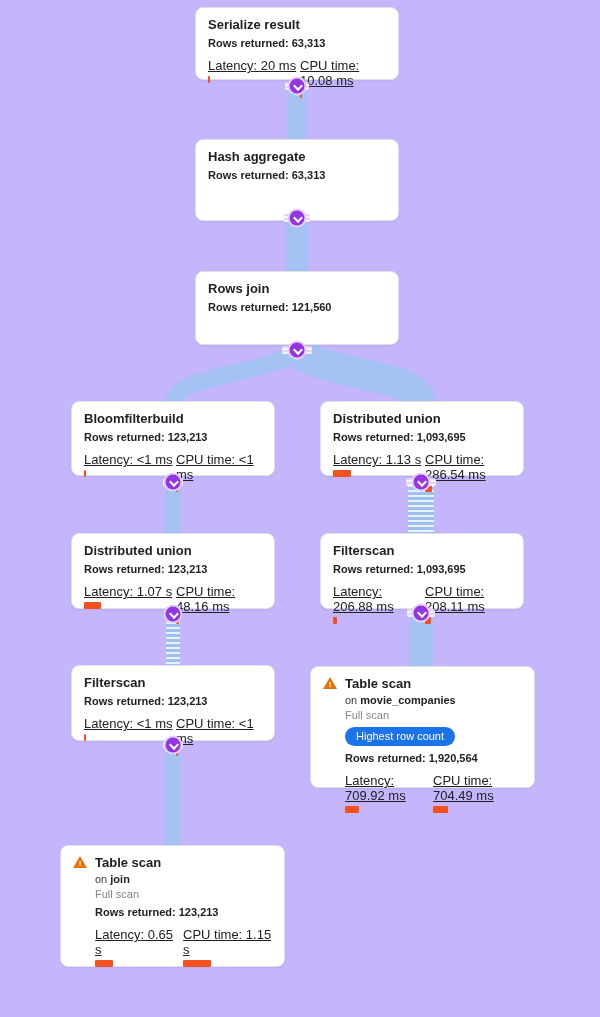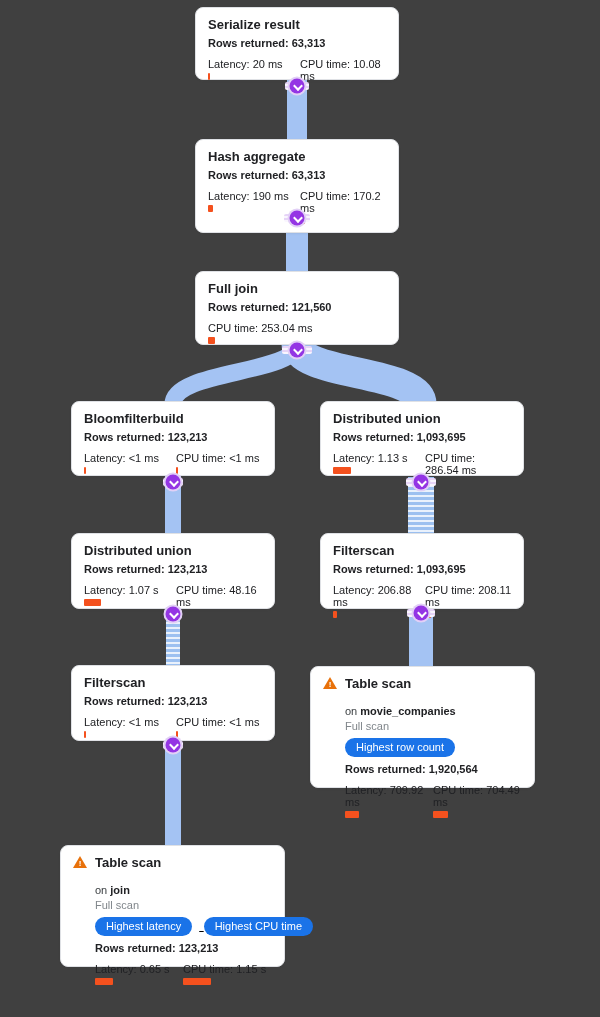--- a/index.html
+++ b/index.html
@@ -1,47 +1,47 @@
 <!DOCTYPE html>
 <html><head>
 <meta charset="utf-8">
 <style>
   html,body{margin:0;padding:0;background:#f5f6fa;font-family:"Liberation Sans",sans-serif;}
-  .canvas{position:relative;width:600px;height:1017px;background:#404040;overflow:hidden;}
+  .canvas{position:relative;width:600px;height:1017px;background:#c4b5fd;overflow:hidden;}
 
   
   .band{position:absolute;background:#a4c3f3;z-index:1;}
   .band.striped{background:repeating-linear-gradient(to bottom,#9cc0f0 0px,#9cc0f0 3px,#e9f1fc 3px,#e9f1fc 5px);}
   .branch-svg{position:absolute;left:0;top:342px;z-index:1;}
 
   
   .ribbon{position:absolute;height:8px;z-index:3;transform:translate(-50%,-50%);
     background:repeating-linear-gradient(to bottom,#e6d4f7 0 2px,#f9f5fe 2px 4px);border-radius:2px;}
   .chev{position:absolute;width:15px;height:15px;border-radius:50%;background:#9435e4;
     box-shadow:0 0 0 2px #e2d0f6;z-index:4;transform:translate(-50%,-50%);cursor:pointer;}
   .chev::after{content:"";position:absolute;left:4.5px;top:3.5px;width:5px;height:5px;
     border-right:2px solid #fff;border-bottom:2px solid #fff;transform:rotate(45deg);}
 
   
   .card{position:absolute;background:#fff;border:1px solid #dfe1e5;border-radius:8px;
     box-sizing:border-box;box-shadow:0 1px 2px rgba(60,64,67,.08);z-index:2;padding:9px 12px;}
   .title{font-size:13px;font-weight:700;color:#202124;line-height:16px;}
   .rows{font-size:11px;color:#202124;margin-top:4px;font-weight:bold;}
   .metrics{display:flex;margin-top:9px;}
-  .metric{font-size:11px;color:#202124;}
+  .metric{font-size:13px;color:#202124;text-decoration:underline;}
   .metric.m1{width:92px;flex:none;}
   .bar{height:7px;background:#f4511e;margin-top:3px;border-radius:1px;}
 
   
   .ts-head{display:flex;align-items:flex-start;}
   .warn{position:relative;width:14px;height:13px;margin-right:8px;margin-top:1px;flex:none;}
   .warn .tri{width:0;height:0;border-left:7px solid transparent;border-right:7px solid transparent;border-bottom:12px solid #e8710a;}
   .warn .ex{position:absolute;left:0;top:3px;width:14px;text-align:center;color:#fff;font-size:8px;font-weight:700;}
   .ts-body{margin-left:22px;}
-  .on-line{font-size:11px;color:#3c4043;margin-top:13px;}
+  .on-line{font-size:11px;color:#3c4043;margin-top:2px;}
   .on-line .tname{font-weight:700;color:#202124;}
   .fullscan{font-size:11px;color:#80868b;margin-top:3px;}
   .badges{margin-top:5px;white-space:nowrap;text-decoration:underline;}
   .pill{display:inline-block;background:#1a73e8;color:#fff;font-size:11px;line-height:11px;
     padding:4px 11px;border-radius:12px;margin-right:7px;}
   .ts-body .rows{margin-top:6px;}
   .ts-body .metric.m1{width:88px;}
 </style>
 </head>
 <body>
@@ -70,43 +70,29 @@
         <span>Latency: 20 ms</span>
         <div class="bar" style="width: 2px;"></div>
       </div>
       <div class="metric">
         <span>CPU time: 10.08 ms</span>
         <div class="bar" style="width: 2px;"></div>
       </div>
     </div>
   </div>
 
-  <div class="card" style="left:195px;top:139px;width:204px;height:94px;">
+  <div class="card" style="left:195px;top:139px;width:204px;height:82px;">
     <div class="title">Hash aggregate</div>
     <div class="rows">Rows returned: 63,313</div>
-    <div class="metrics">
-      <div class="metric m1">
-        <span>Latency: 190 ms</span>
-        <div class="bar" style="width: 5px;"></div>
-      </div>
-      <div class="metric">
-        <span>CPU time: 170.2 ms</span>
-        <div class="bar" style="width: 5px;"></div>
-      </div>
-    </div>
   </div>
 
   <div class="card" style="left:195px;top:271px;width:204px;height:74px;">
-    <div class="title">Full join</div>
+    <div class="title">Rows join</div>
     <div class="rows">Rows returned: 121,560</div>
     <div class="metrics">
-      <div class="metric">
-        <span>CPU time: 253.04 ms</span>
-        <div class="bar" style="width: 7px;"></div>
-      </div>
     </div>
   </div>
 
   <div class="card" style="left:71px;top:401px;width:204px;height:75px;">
     <div class="title">Bloomfilterbuild</div>
     <div class="rows">Rows returned: 123,213</div>
     <div class="metrics">
       <div class="metric m1">
         <span>Latency: &lt;1 ms</span>
         <div class="bar" style="width: 2px;"></div>
@@ -216,24 +202,20 @@
           <div class="ex">!</div>
         </div>
       <div class="title">Table scan</div>
     </div>
     <div class="ts-body">
       <div class="on-line">
         <span>on</span>
         <span class="tname">join</span>
       </div>
       <div class="fullscan">Full scan</div>
-      <div class="badges">
-        <span class="pill">Highest latency</span>
-        <span class="pill">Highest CPU time</span>
-      </div>
       <div class="rows">Rows returned: 123,213</div>
       <div class="metrics">
         <div class="metric m1">
           <span>Latency: 0.65 s</span>
           <div class="bar" style="width: 18px;"></div>
         </div>
         <div class="metric">
           <span>CPU time: 1.15 s</span>
           <div class="bar" style="width: 28px;"></div>
         </div>

